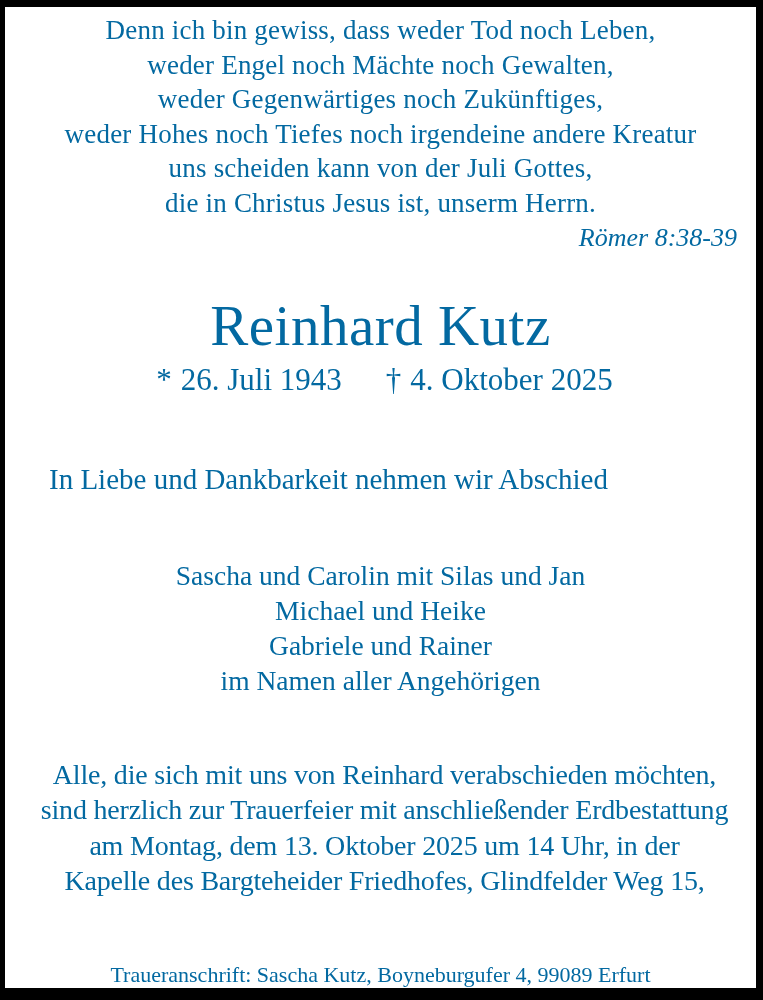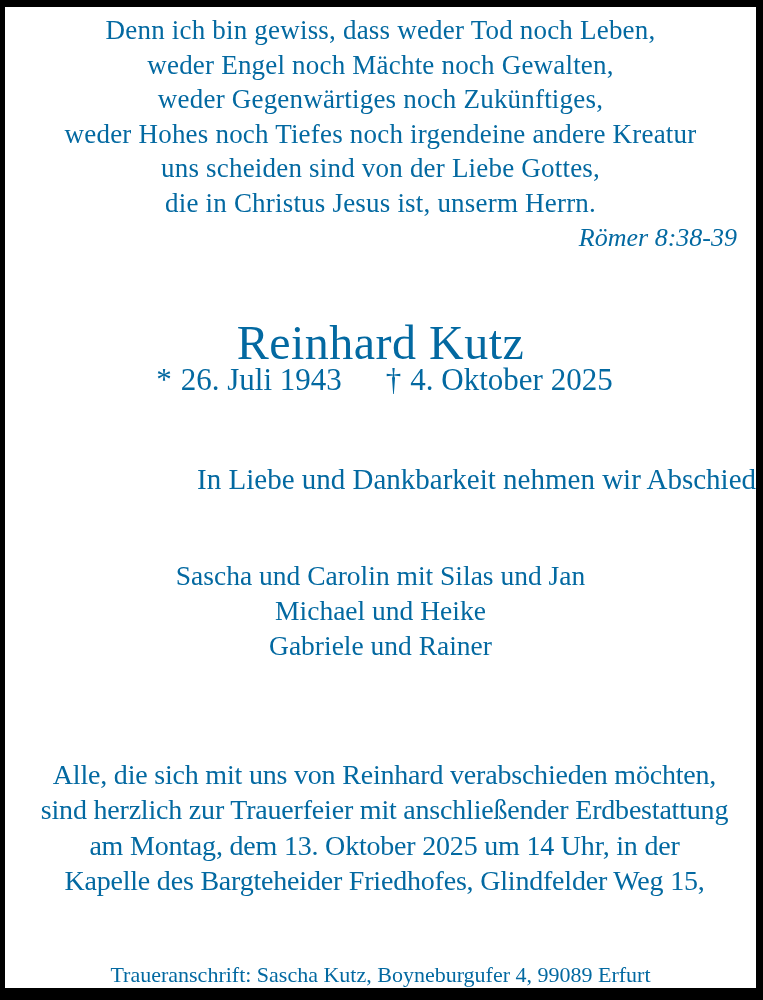--- a/index.html
+++ b/index.html
@@ -39,42 +39,43 @@
     top: 216px;
     right: 19px;
     left: auto;
     position: absolute;
     font-style: italic;
     font-size: 26px;
     line-height: 30px;
   }
   .name {
     top: 288px;
-    margin: 17px;
+    margin: 0;
     text-align: center;
-    font-size: 48px;
+    font-size: 57px;
     font-weight: normal;
     line-height: 62px;
     letter-spacing: 0.5px;
   }
   .dates {
     top: 354px;
     text-align: center;
     font-size: 31px;
     line-height: 38px;
     white-space: nowrap;
   }
   .dates .date-part { display: inline-block; margin-left: 8px; }
   .dates .death { margin-left: 44px; }
   .dates .symbol { display: inline-block; margin-right: 9px; }
   .farewell {
     top: 454px;
-    text-align: right;
+    text-align: left;
     font-size: 29px;
     line-height: 36px;
+    padding-left: 44px;
   }
   .family {
     top: 551px;
     text-align: center;
     font-size: 27.5px;
     line-height: 35px;
   }
   .invitation {
     top: 750px;
     left: 24px;
@@ -97,38 +98,39 @@
 <body>
 
 <div class="page">
   <div class="card">
 
     <div class="block verse">
       <div class="line">Denn ich bin gewiss, dass weder Tod noch Leben,</div>
       <div class="line">weder Engel noch Mächte noch Gewalten,</div>
       <div class="line">weder Gegenwärtiges noch Zukünftiges,</div>
       <div class="line">weder Hohes noch Tiefes noch irgendeine andere Kreatur</div>
-      <div class="line">uns scheiden sind von der Liebe Gottes,</div>
+      <div class="line">uns scheiden kann von der Juli Gottes,</div>
       <div class="line">die in Christus Jesus ist, unserm Herrn.</div>
     </div>
 
     <div class="verse-ref">Römer 8:38-39</div>
 
     <h1 class="block name">Reinhard Kutz</h1>
 
     <div class="block dates">
       <span class="date-part birth"><span class="symbol">*</span><span>26. Juli 1943</span></span><span class="date-part death"><span class="symbol">†</span><span>4. Oktober 2025</span></span>
     </div>
 
     <div class="block farewell">In Liebe und Dankbarkeit nehmen wir Abschied</div>
 
     <div class="block family">
       <div class="line">Sascha und Carolin mit Silas und Jan</div>
       <div class="line">Michael und Heike</div>
       <div class="line">Gabriele und Rainer</div>
+      <div class="line">im Namen aller Angehörigen</div>
     </div>
 
     <div class="block invitation">
       <div class="line">Alle, die sich mit uns von Reinhard verabschieden möchten,</div>
       <div class="line">sind herzlich zur Trauerfeier mit anschließender Erdbestattung</div>
       <div class="line">am Montag, dem 13. Oktober 2025 um 14 Uhr, in der</div>
       <div class="line">Kapelle des Bargteheider Friedhofes, Glindfelder Weg 15,</div>
     </div>
 
     <div class="block address">Traueranschrift: Sascha Kutz, Boyneburgufer 4, 99089 Erfurt</div>

